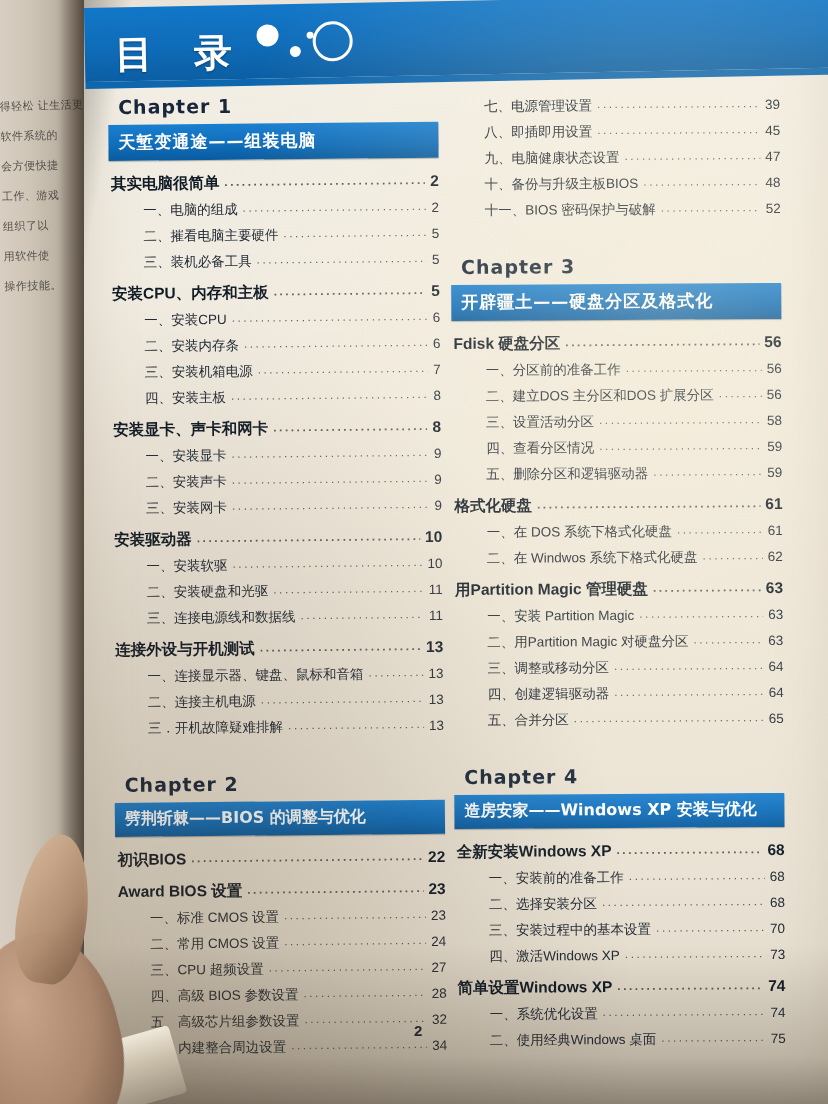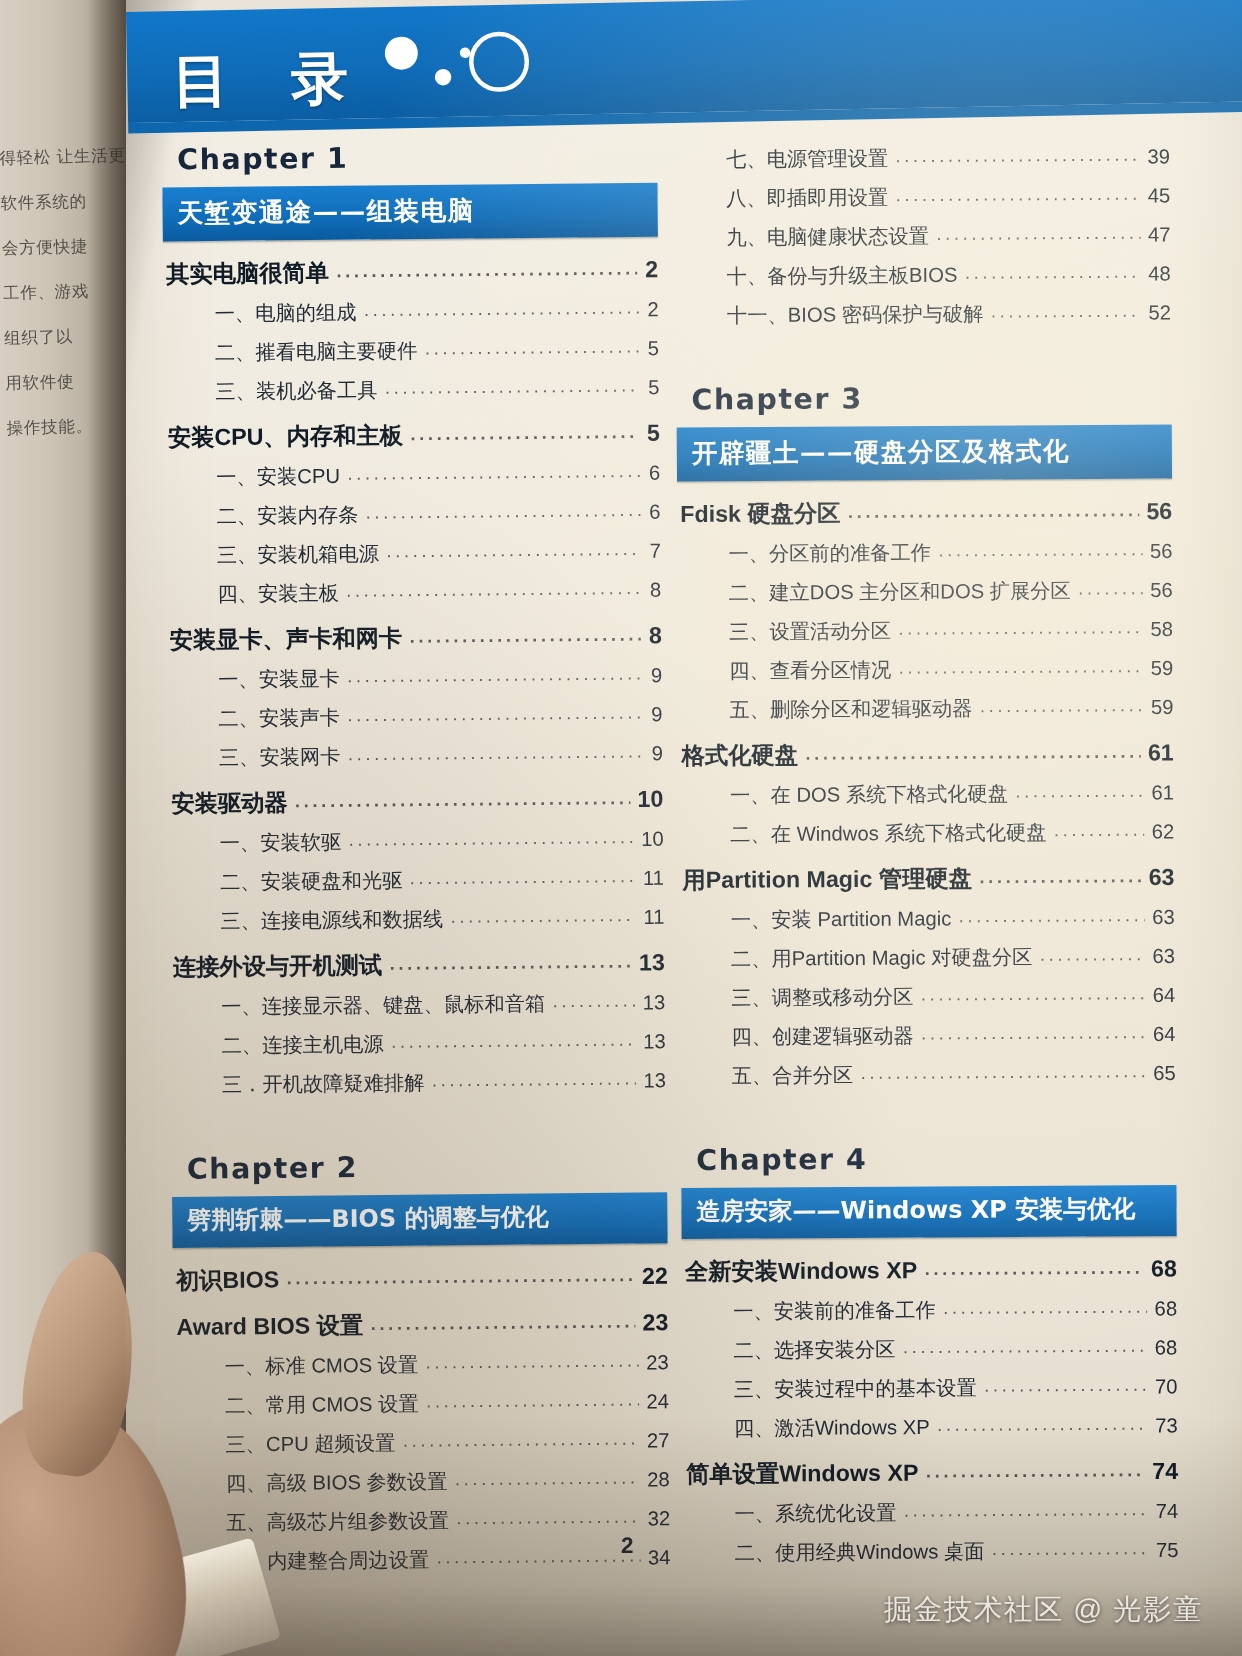--- a/index.html
+++ b/index.html
@@ -546,14 +546,13 @@
 
     <div class="folio">2</div>
     <div class="page-warm"></div>
     <div class="page-bottom-shadow"></div>
   </div>
 
   <div class="edge"></div>
   <div class="finger"></div>
   <div class="thumb"></div>
 
-  <div class="watermark">掘金技术社区 @ 光影童</div>
 </div>
 
 </body></html>

